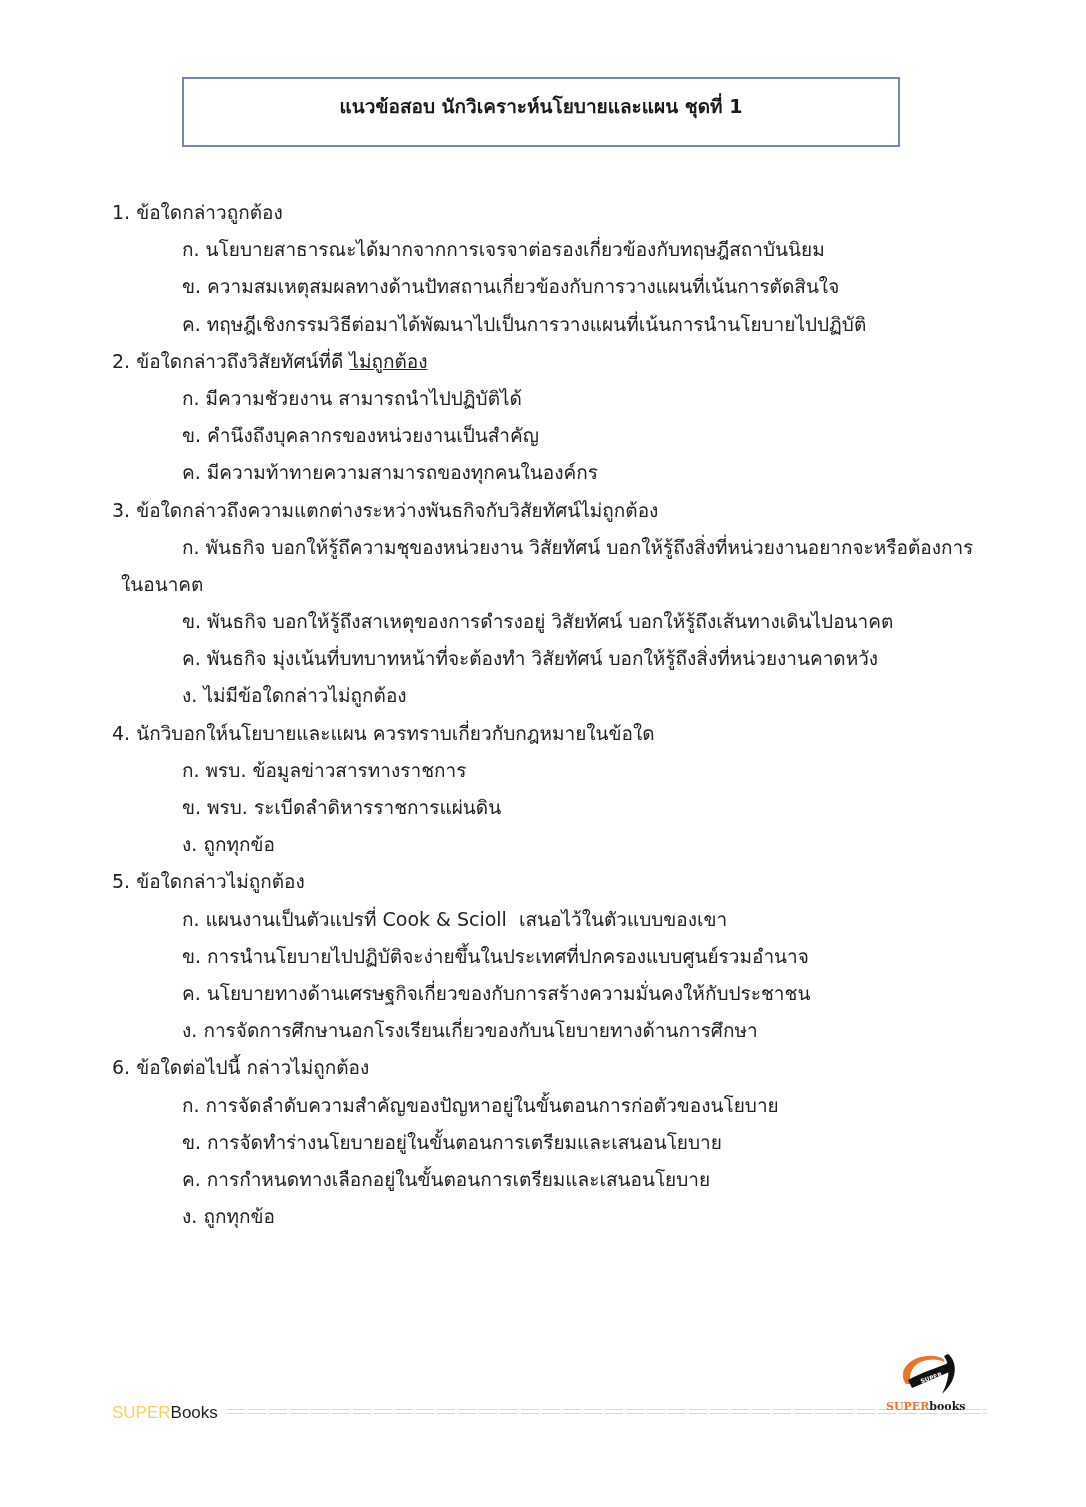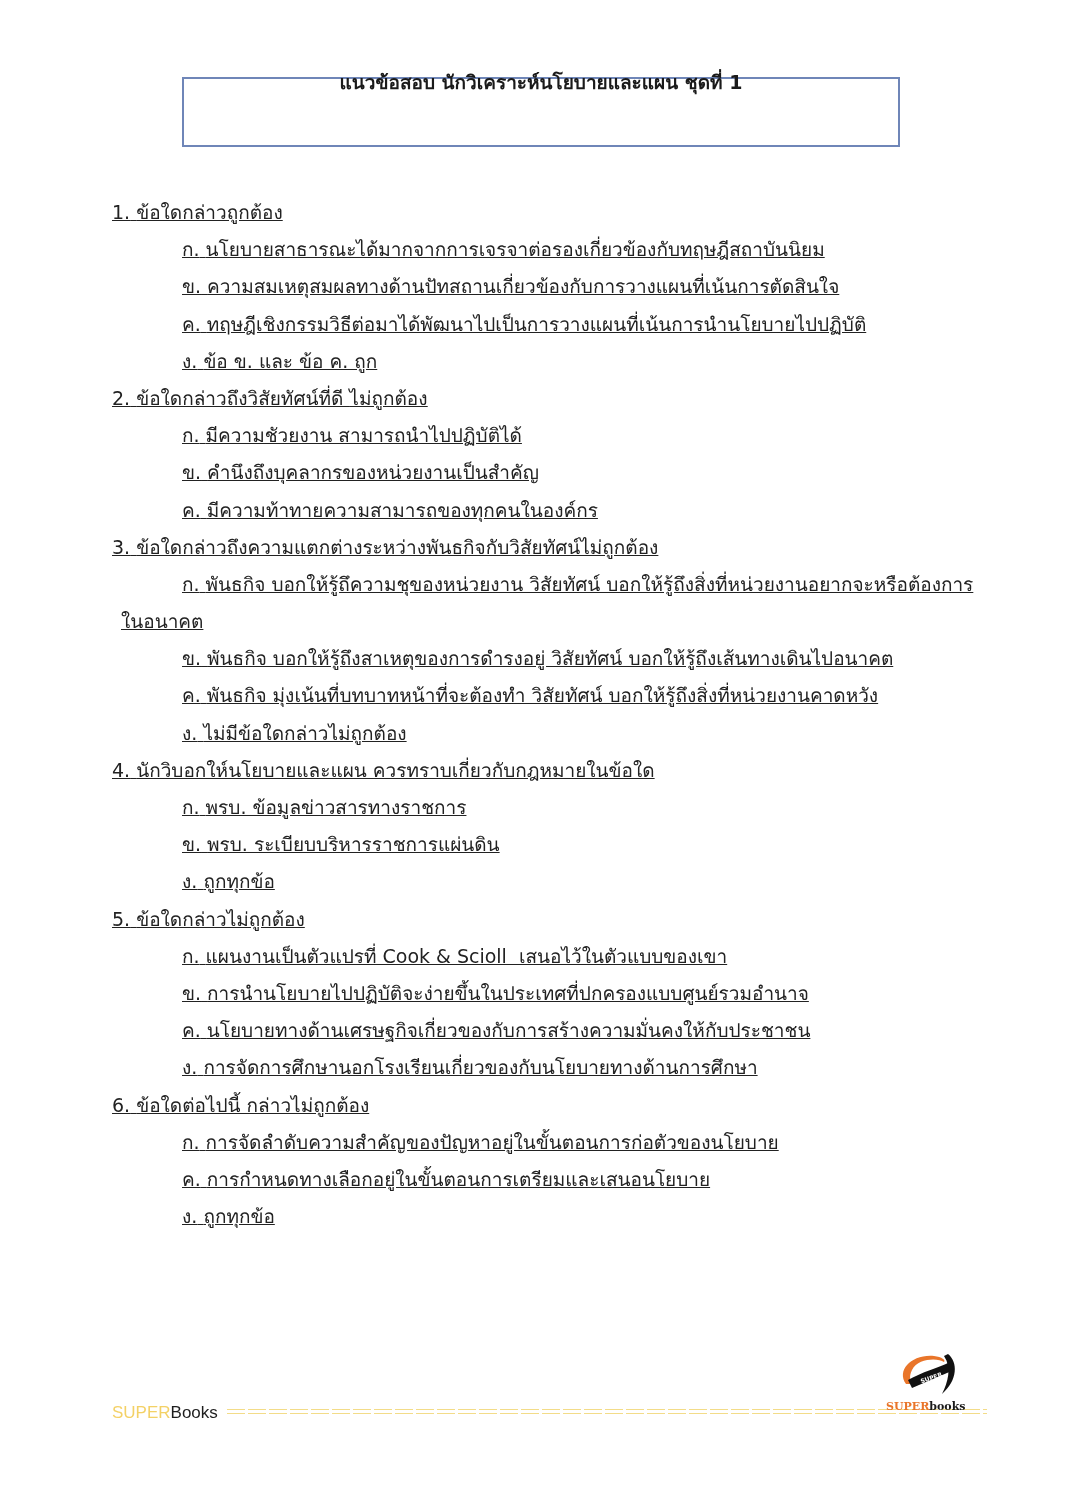--- a/index.html
+++ b/index.html
@@ -17,21 +17,21 @@
     }
     .title-box {
       position: absolute;
       left: 182px;
       top: 77px;
       width: 718px;
       height: 70px;
       border: 2px solid #6f86b8;
       box-sizing: border-box;
       display: flex;
-      align-items: flex-start;
+      align-items: center;
       justify-content: center;
     }
     .title-text {
       font-size: 19px;
       font-weight: bold;
       color: #1a1a1a;
       letter-spacing: 0px;
       margin-top: -12px;
     }
     .questions {
@@ -39,21 +39,20 @@
       left: 112px;
       top: 194px;
       width: 880px;
     }
     .line {
       height: 37.2px;
       line-height: 37.2px;
       font-size: 19px;
       white-space: nowrap;
       color: #222222;
-      text-decoration: underline;
     }
     .q-stem {
       padding-left: 0px;
     }
     .q-option {
       padding-left: 70px;
     }
     .q-wrap {
       padding-left: 0px;
       margin-left: 9px;
@@ -121,21 +120,20 @@
   <span class="title-text">แนวข้อสอบ นักวิเคราะห์นโยบายและแผน ชุดที่ 1</span>
 </div>
 
 <div class="questions">
 
   <div>
     <div class="line q-stem"><span>1.</span> <span>ข้อใดกล่าวถูกต้อง</span></div>
     <div class="line q-option"><span>ก.</span> <span>นโยบายสาธารณะได้มากจากการเจรจาต่อรองเกี่ยวข้องกับทฤษฎีสถาบันนิยม</span></div>
     <div class="line q-option"><span>ข.</span> <span>ความสมเหตุสมผลทางด้านปัทสถานเกี่ยวข้องกับการวางแผนที่เน้นการตัดสินใจ</span></div>
     <div class="line q-option"><span>ค.</span> <span>ทฤษฎีเชิงกรรมวิธีต่อมาได้พัฒนาไปเป็นการวางแผนที่เน้นการนำนโยบายไปปฏิบัติ</span></div>
-    <div class="line q-option"><span>ง.</span> <span>ข้อ ข. และ ข้อ ค. ถูก</span></div>
   </div>
 
   <div>
     <div class="line q-stem"><span>2.</span> <span style="white-space:pre">ข้อใดกล่าวถึงวิสัยทัศน์ที่ดี </span><span class="underline">ไม่ถูกต้อง</span></div>
     <div class="line q-option"><span>ก.</span> <span>มีความชัวยงาน สามารถนำไปปฏิบัติได้</span></div>
     <div class="line q-option"><span>ข.</span> <span>คำนึงถึงบุคลากรของหน่วยงานเป็นสำคัญ</span></div>
     <div class="line q-option"><span>ค.</span> <span>มีความท้าทายความสามารถของทุกคนในองค์กร</span></div>
   </div>
 
   <div>
@@ -143,35 +141,36 @@
     <div class="line q-option"><span>ก.</span> <span>พันธกิจ บอกให้รู้ถึความชุของหน่วยงาน วิสัยทัศน์ บอกให้รู้ถึงสิ่งที่หน่วยงานอยากจะหรือต้องการ</span></div>
     <div class="line q-wrap"><span>ในอนาคต</span></div>
     <div class="line q-option"><span>ข.</span> <span>พันธกิจ บอกให้รู้ถึงสาเหตุของการดำรงอยู่ วิสัยทัศน์ บอกให้รู้ถึงเส้นทางเดินไปอนาคต</span></div>
     <div class="line q-option"><span>ค.</span> <span>พันธกิจ มุ่งเน้นที่บทบาทหน้าที่จะต้องทำ วิสัยทัศน์ บอกให้รู้ถึงสิ่งที่หน่วยงานคาดหวัง</span></div>
     <div class="line q-option"><span>ง.</span> <span>ไม่มีข้อใดกล่าวไม่ถูกต้อง</span></div>
   </div>
 
   <div>
     <div class="line q-stem"><span>4.</span> <span>นักวิบอกให์นโยบายและแผน ควรทราบเกี่ยวกับกฎหมายในข้อใด</span></div>
     <div class="line q-option"><span>ก.</span> <span>พรบ. ข้อมูลข่าวสารทางราชการ</span></div>
-    <div class="line q-option"><span>ข.</span> <span>พรบ. ระเบียบบริหารราชการแผ่นดิน</span></div>
+    <div class="line q-option"><span>ข.</span> <span>พรบ. ระเบีดลำดิหารราชการแผ่นดิน</span></div>
     <div class="line q-option"><span>ง.</span> <span>ถูกทุกข้อ</span></div>
   </div>
 
   <div>
     <div class="line q-stem"><span>5.</span> <span>ข้อใดกล่าวไม่ถูกต้อง</span></div>
     <div class="line q-option"><span>ก.</span> <span style="white-space:pre">แผนงานเป็นตัวแปรที่ Cook &amp; Scioll  เสนอไว้ในตัวแบบของเขา</span></div>
     <div class="line q-option"><span>ข.</span> <span>การนำนโยบายไปปฏิบัติจะง่ายขึ้นในประเทศที่ปกครองแบบศูนย์รวมอำนาจ</span></div>
     <div class="line q-option"><span>ค.</span> <span>นโยบายทางด้านเศรษฐกิจเกี่ยวของกับการสร้างความมั่นคงให้กับประชาชน</span></div>
     <div class="line q-option"><span>ง.</span> <span>การจัดการศึกษานอกโรงเรียนเกี่ยวของกับนโยบายทางด้านการศึกษา</span></div>
   </div>
 
   <div>
     <div class="line q-stem"><span>6.</span> <span>ข้อใดต่อไปนี้ กล่าวไม่ถูกต้อง</span></div>
     <div class="line q-option"><span>ก.</span> <span>การจัดลำดับความสำคัญของปัญหาอยู่ในขั้นตอนการก่อตัวของนโยบาย</span></div>
+    <div class="line q-option"><span>ข.</span> <span>การจัดทำร่างนโยบายอยู่ในขั้นตอนการเตรียมและเสนอนโยบาย</span></div>
     <div class="line q-option"><span>ค.</span> <span>การกำหนดทางเลือกอยู่ในขั้นตอนการเตรียมและเสนอนโยบาย</span></div>
     <div class="line q-option"><span>ง.</span> <span>ถูกทุกข้อ</span></div>
   </div>
 
 </div>
 
 <div class="footer">
   <div class="footer-brand">
     <span class="brand-super">SUPER</span><span class="brand-books">Books</span>
   </div>

